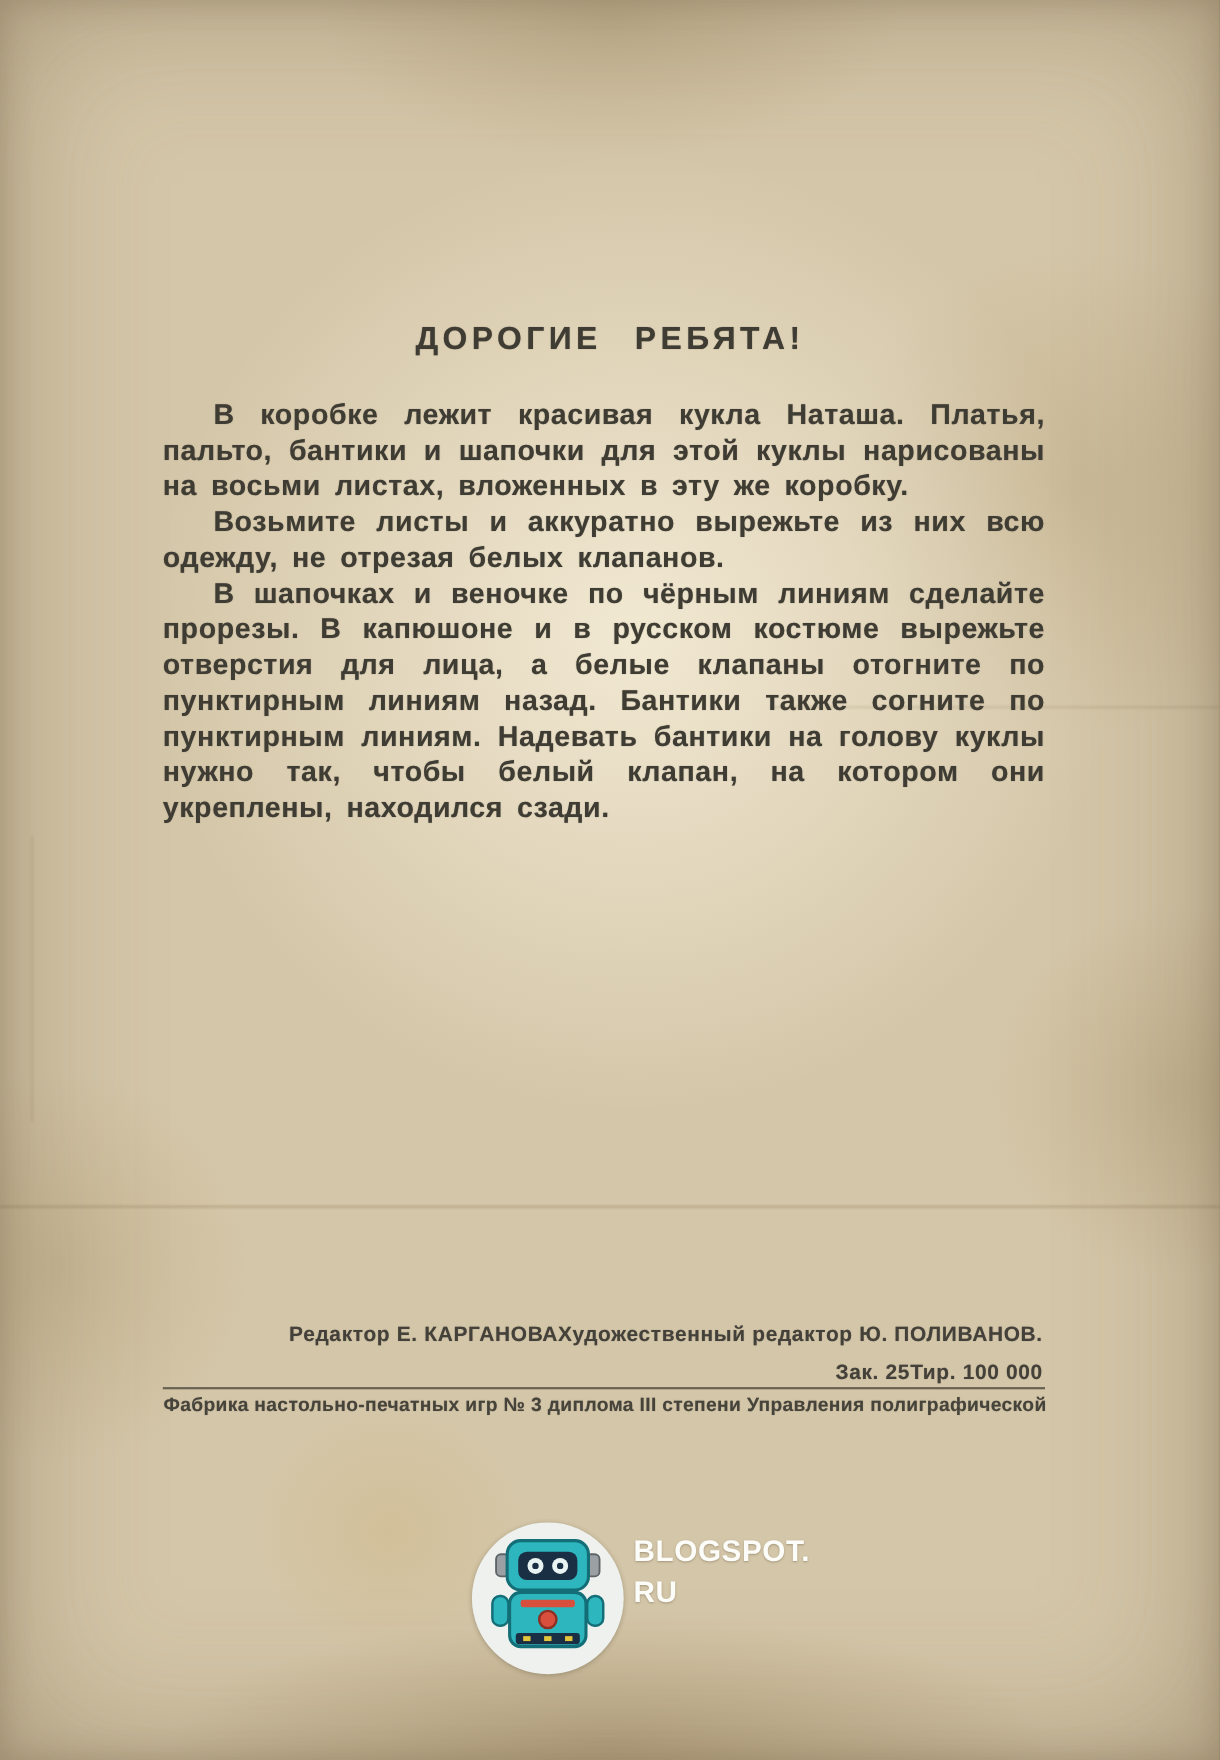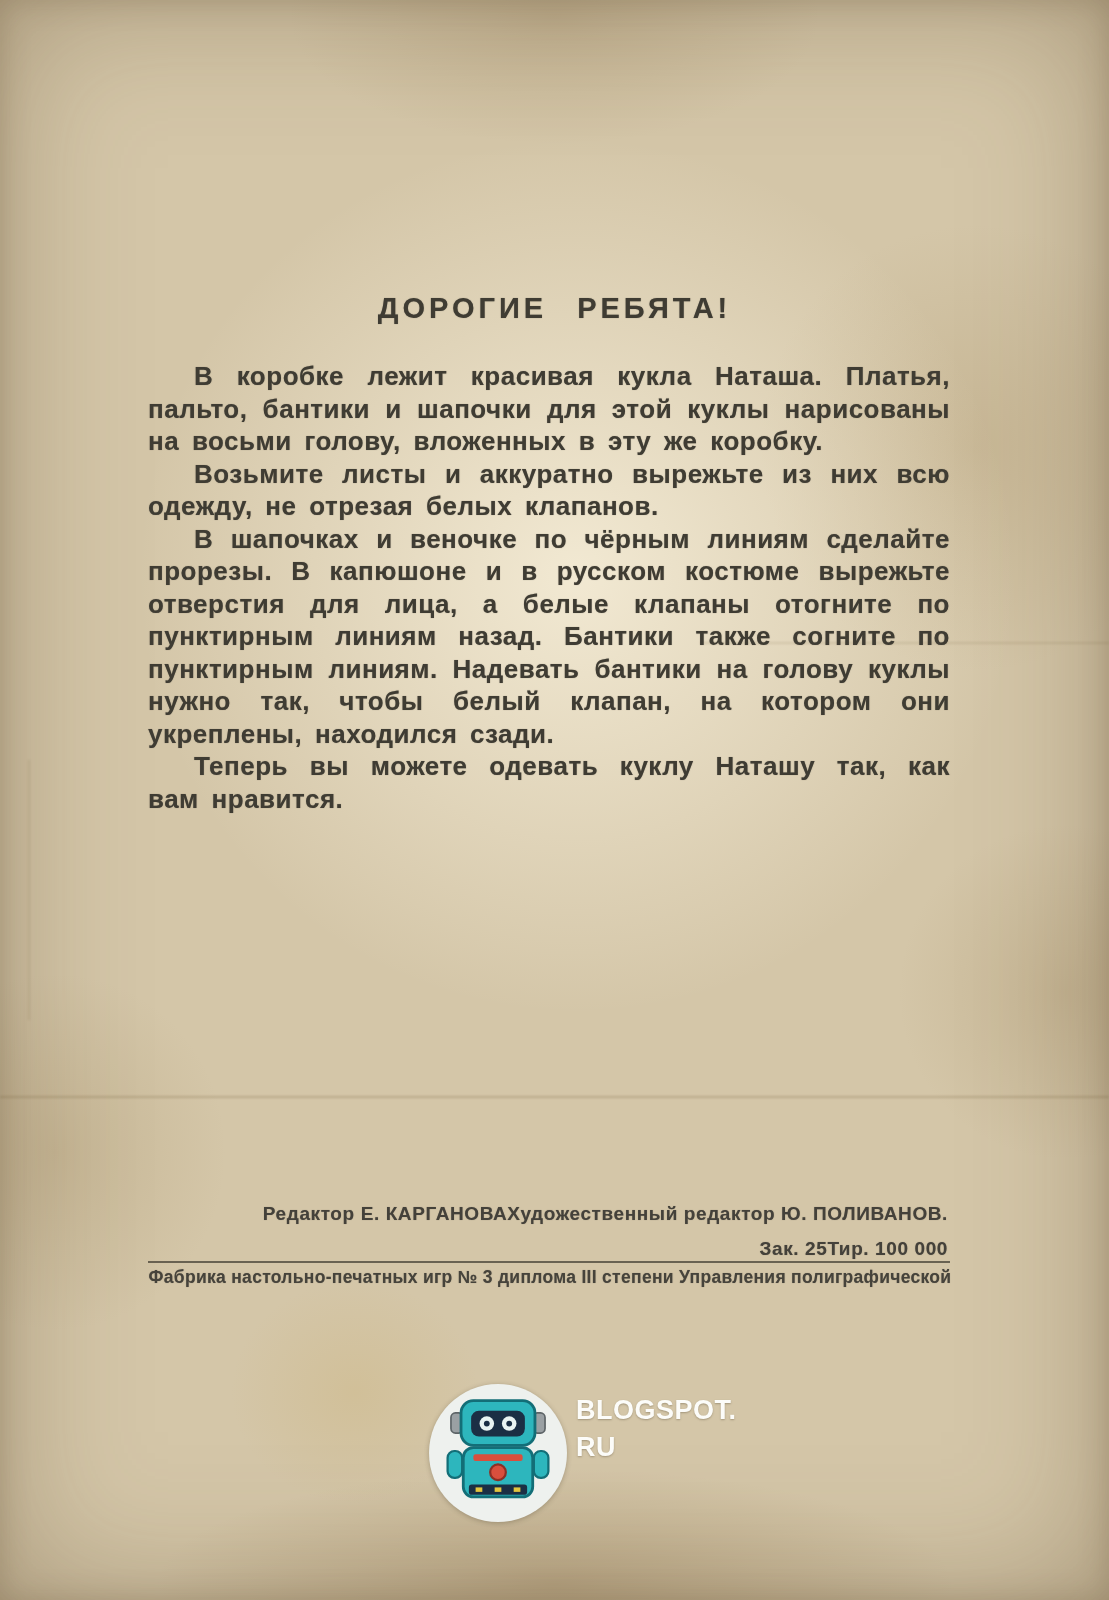--- a/index.html
+++ b/index.html
@@ -107,24 +107,23 @@
 
 <div class="page">
 
   <div class="crease crease-bottom"></div>
   <div class="crease crease-right"></div>
   <div class="crease crease-left"></div>
 
   <div class="title">ДОРОГИЕ РЕБЯТА!</div>
 
   <div class="body-text">
-    <p>В коробке лежит красивая кукла Наташа. Платья, пальто, бантики и шапочки для этой куклы нарисованы на восьми голову, вложенных в эту же коробку.</p>
+    <p>В коробке лежит красивая кукла Наташа. Платья, пальто, бантики и шапочки для этой куклы нарисованы на восьми листах, вложенных в эту же коробку.</p>
     <p>Возьмите листы и аккуратно вырежьте из них всю одежду, не отрезая белых клапанов.</p>
     <p>В шапочках и веночке по чёрным линиям сделайте прорезы. В капюшоне и в русском костюме вырежьте отверстия для лица, а белые клапаны отогните по пунктирным линиям назад. Бантики также согните по пунктирным линиям. Надевать бантики на голову куклы нужно так, чтобы белый клапан, на котором они укреплены, находился сзади.</p>
-    <p>Теперь вы можете одевать куклу Наташу так, как вам нравится.</p>
   </div>
 
   <div class="credits-row r1">
     <span>Редактор Е. КАРГАНОВА</span>
     <span>Художественный редактор Ю. ПОЛИВАНОВ.</span>
   </div>
 
   <div class="credits-row r2">
     <span>Зак. 25</span>
     <span>Тир. 100 000</span>

